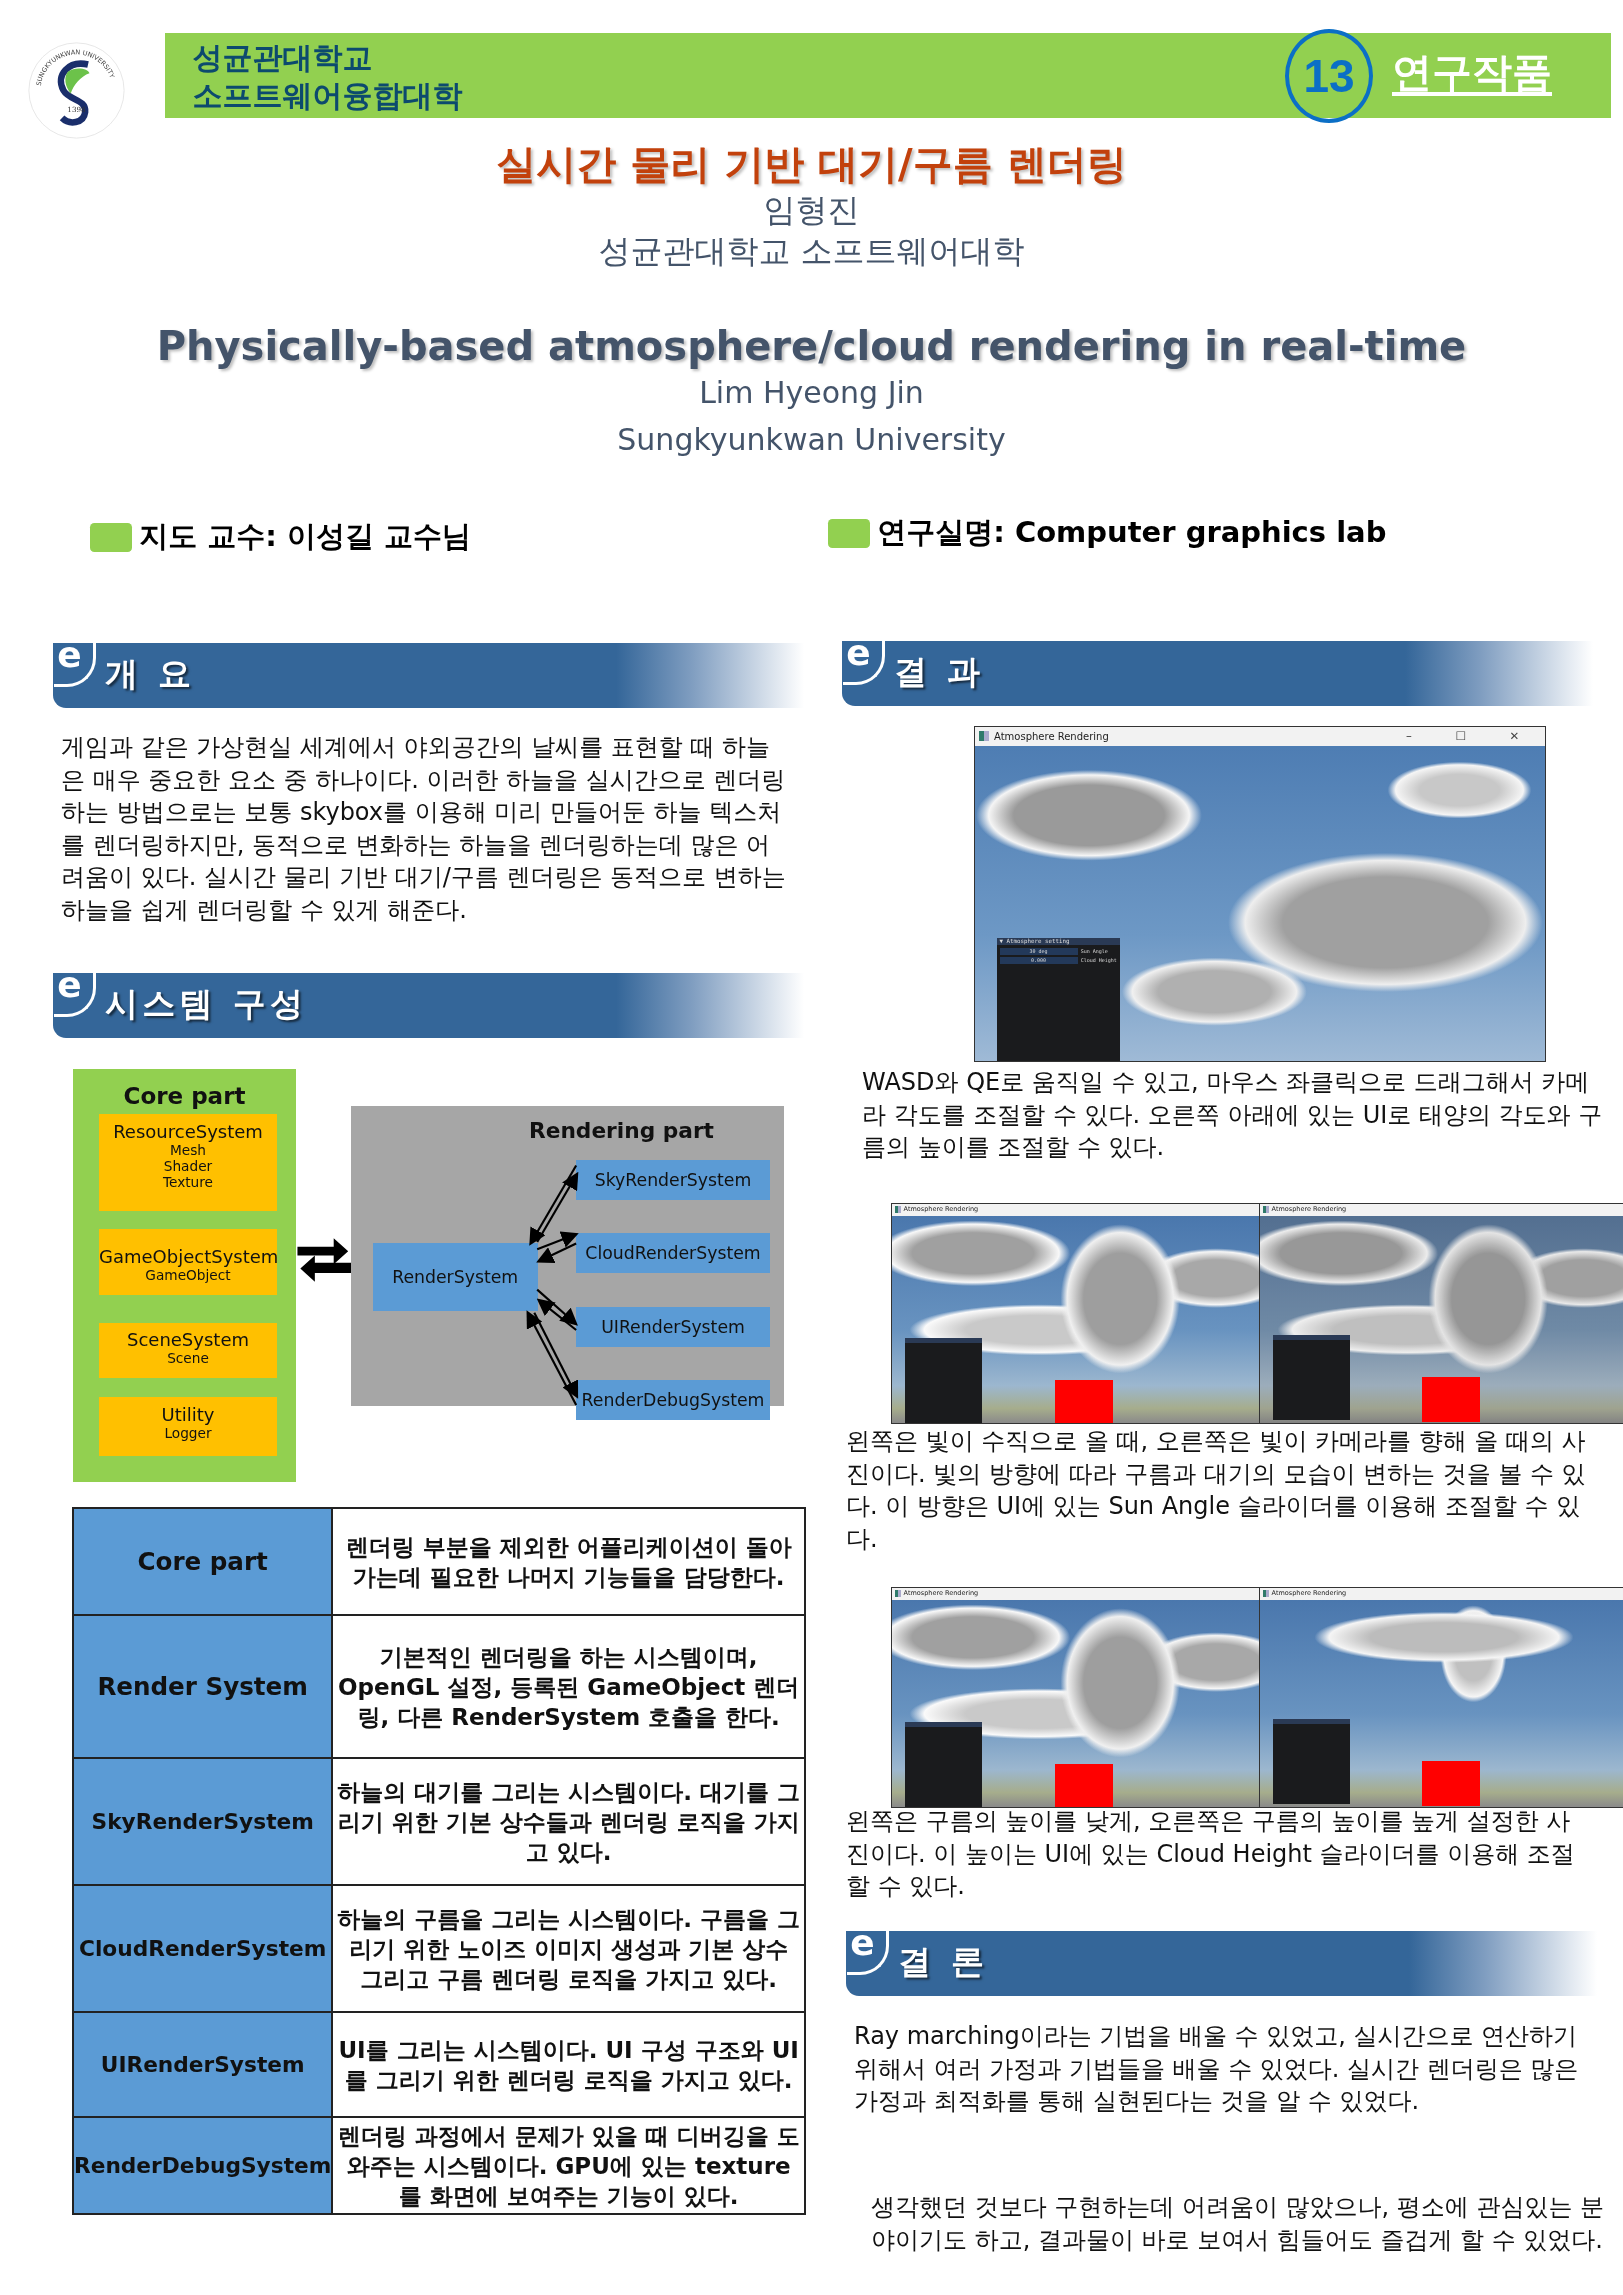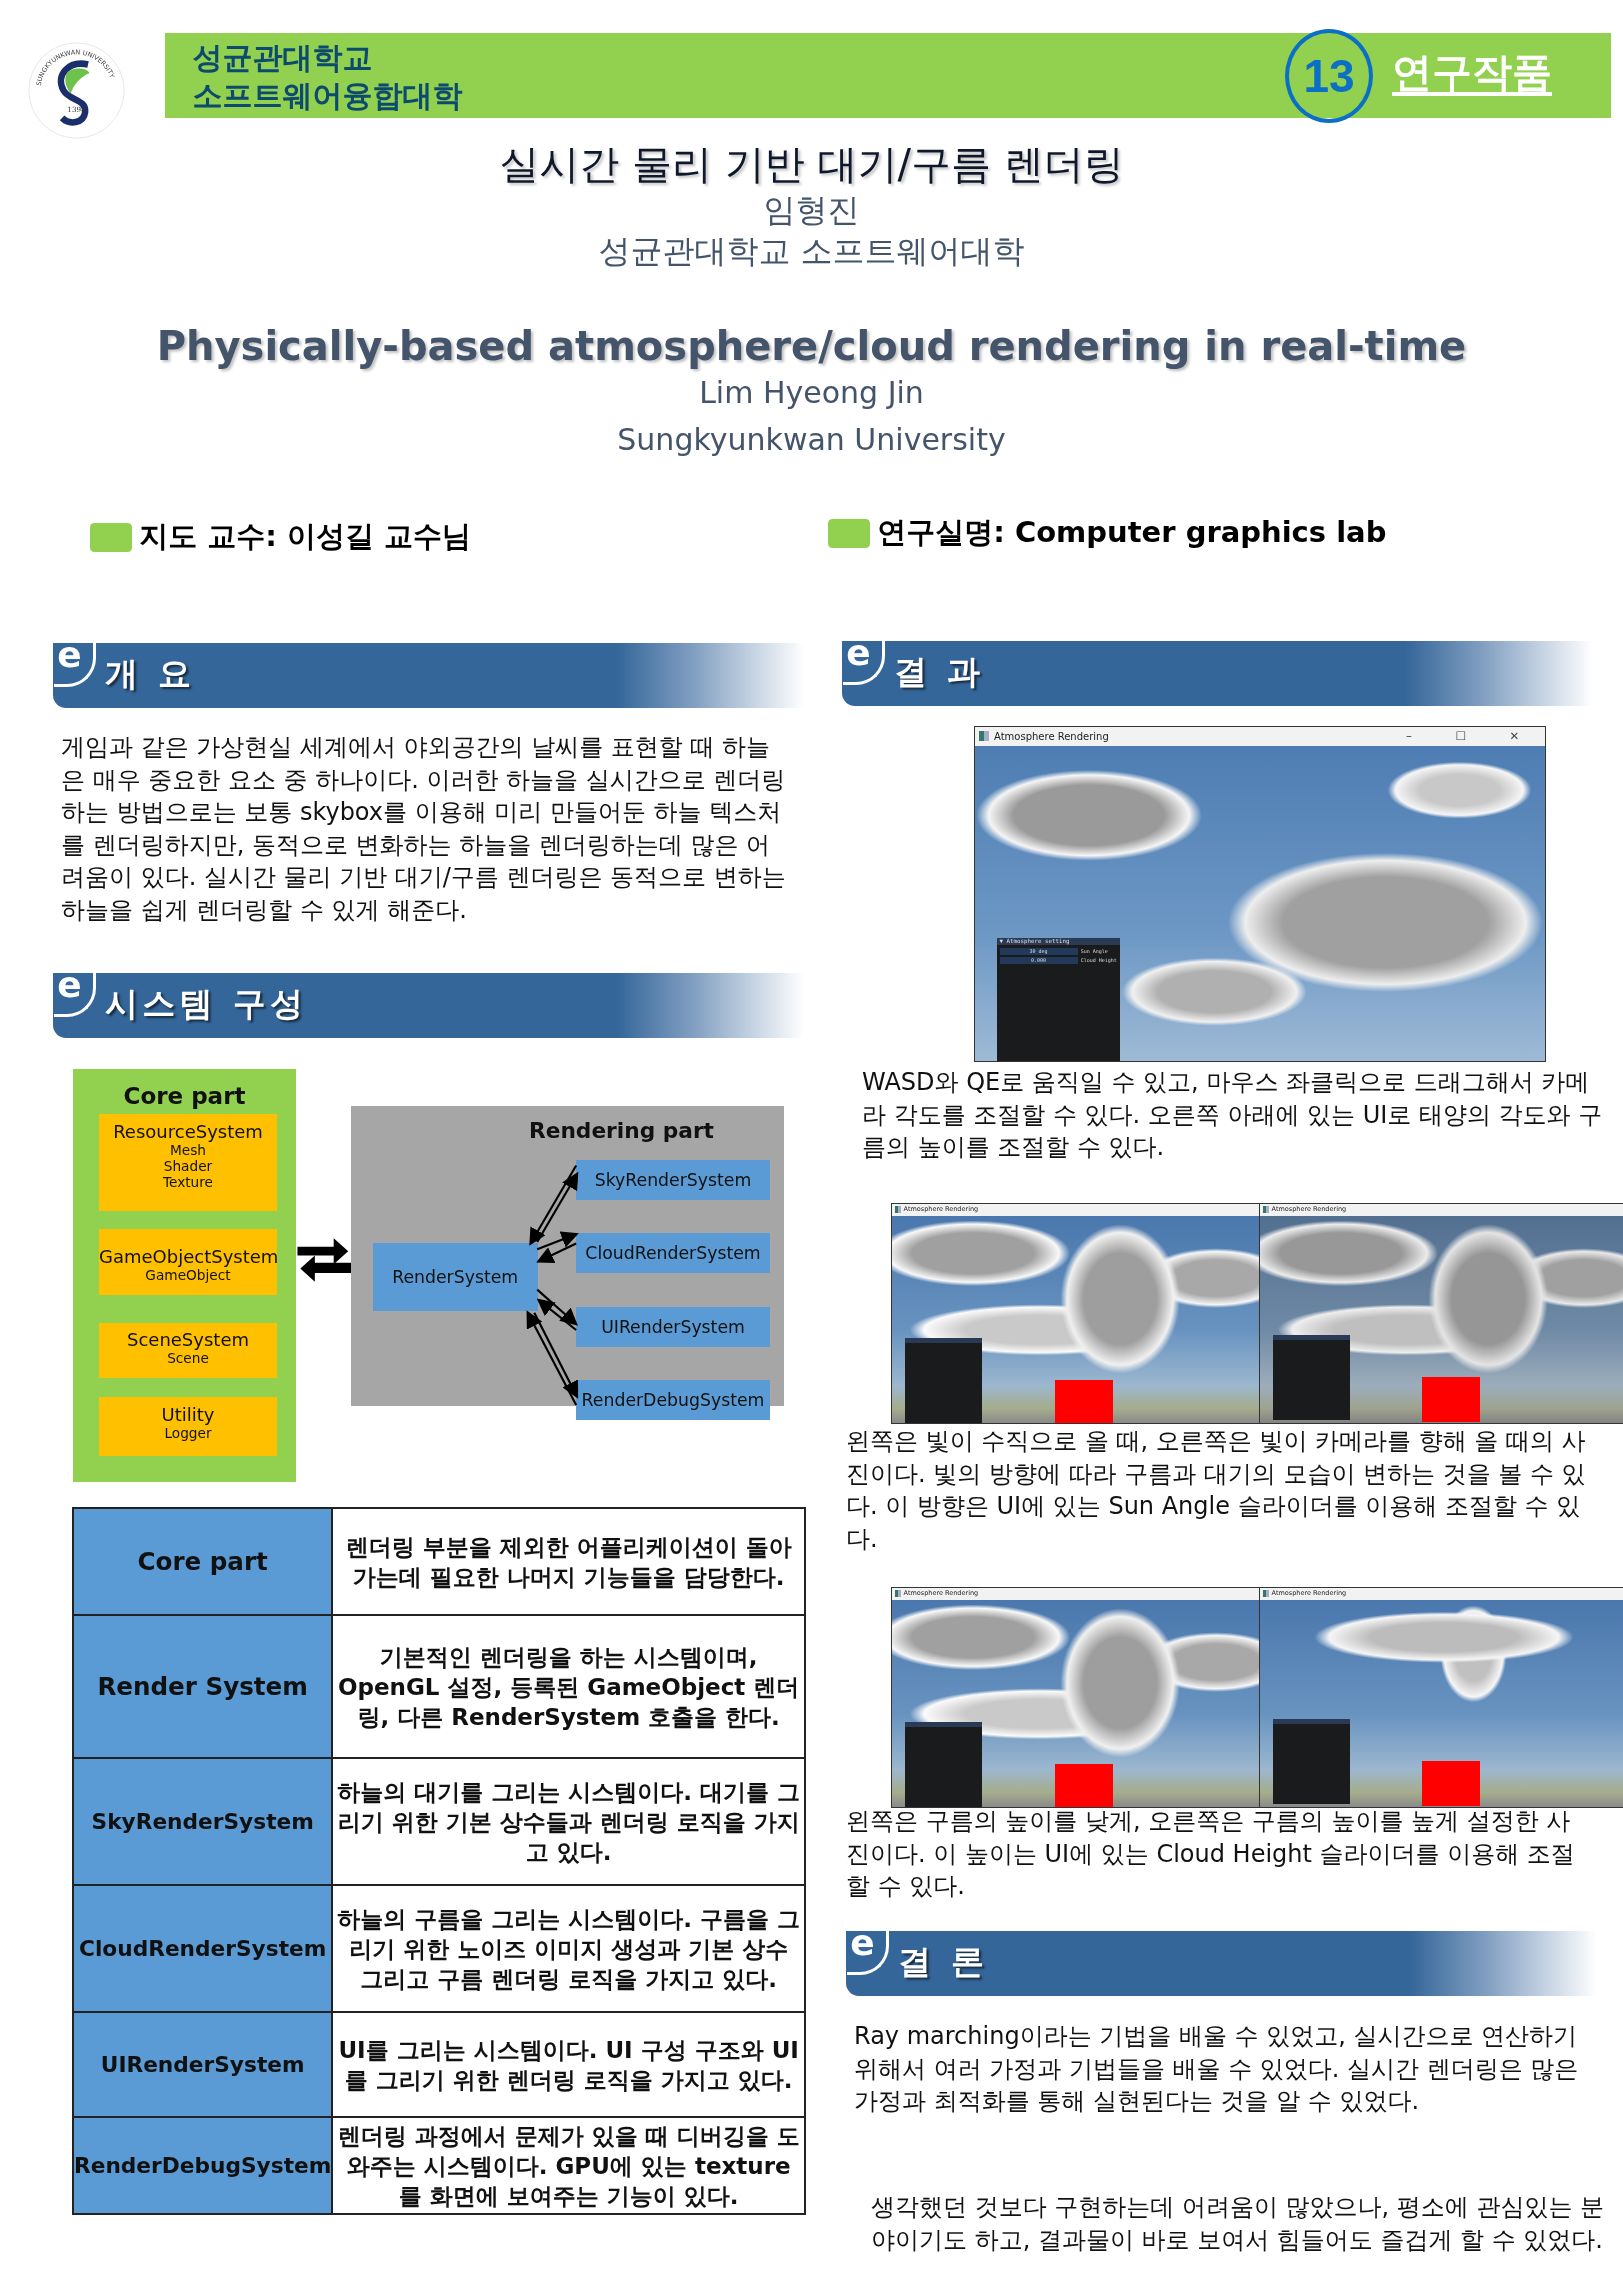--- a/index.html
+++ b/index.html
@@ -7,21 +7,21 @@
   .abs { position: absolute; }
 
   
   .logo { left: 26px; top: 40px; width: 101px; height: 101px; border-radius: 50%; background: #fff; }
   .header-bar { left: 165px; top: 33px; width: 1446px; height: 85px; background: #92d050; }
   .header-bar .uni { position:absolute; left: 27.4px; top: 5.8px; color:#0c4a6e; font-weight: bold; font-size: 30px; line-height: 38px; font-family: "DejaVu Sans", sans-serif; }
   .badge-circle { left: 1285px; top: 29px; width: 88px; height: 94px; border: 4.3px solid #0b6fc6; border-radius: 50%; background: transparent; display:flex; align-items:center; justify-content:center; color:#0b6fc6; font-weight: bold; font-size: 46px; font-family: "Liberation Sans", sans-serif; }
   .badge-label { left: 1392px; top: 45px; color:#fff; font-weight:bold; font-size: 40px; text-decoration: underline; text-underline-offset: 5.8px; }
 
   
-  .title-ko { left: 0; width: 1623px; top: 137px; text-align:center; font-size: 40px; font-weight: normal; color: #0f172a; text-shadow: 2.2px 2.2px 2.9px rgba(0,0,0,0.25); }
+  .title-ko { left: 0; width: 1623px; top: 137px; text-align:center; font-size: 40px; font-weight: bold; color: #c2410c; text-shadow: 2.2px 2.2px 2.9px rgba(0,0,0,0.25); }
   .author-ko { left:0; width:1623px; top: 189px; text-align:center; font-size: 32px; color:#44546a; }
   .affil-ko { left:0; width:1623px; top: 230px; text-align:center; font-size: 32px; color:#44546a; }
   .title-en { left:0; width:1623px; top: 323px; text-align:center; font-size: 40px; font-weight:bold; color:#44546a; text-shadow: 2.2px 2.2px 2.9px rgba(0,0,0,0.25); font-family: "DejaVu Sans", sans-serif; }
   .author-en { left:0; width:1623px; top: 375px; text-align:center; font-size: 30px; color:#44546a; font-family:"DejaVu Sans", sans-serif; }
   .affil-en { left:0; width:1623px; top: 422px; text-align:center; font-size: 30px; color:#44546a; font-family:"DejaVu Sans", sans-serif; }
 
   .meta { display:flex; align-items:center; gap: 7.2px; font-weight:bold; font-size: 29px; color:#000; }
   .meta .sq { width: 42px; height: 29px; background:#92d050; border-radius: 4.3px; }
 
   

